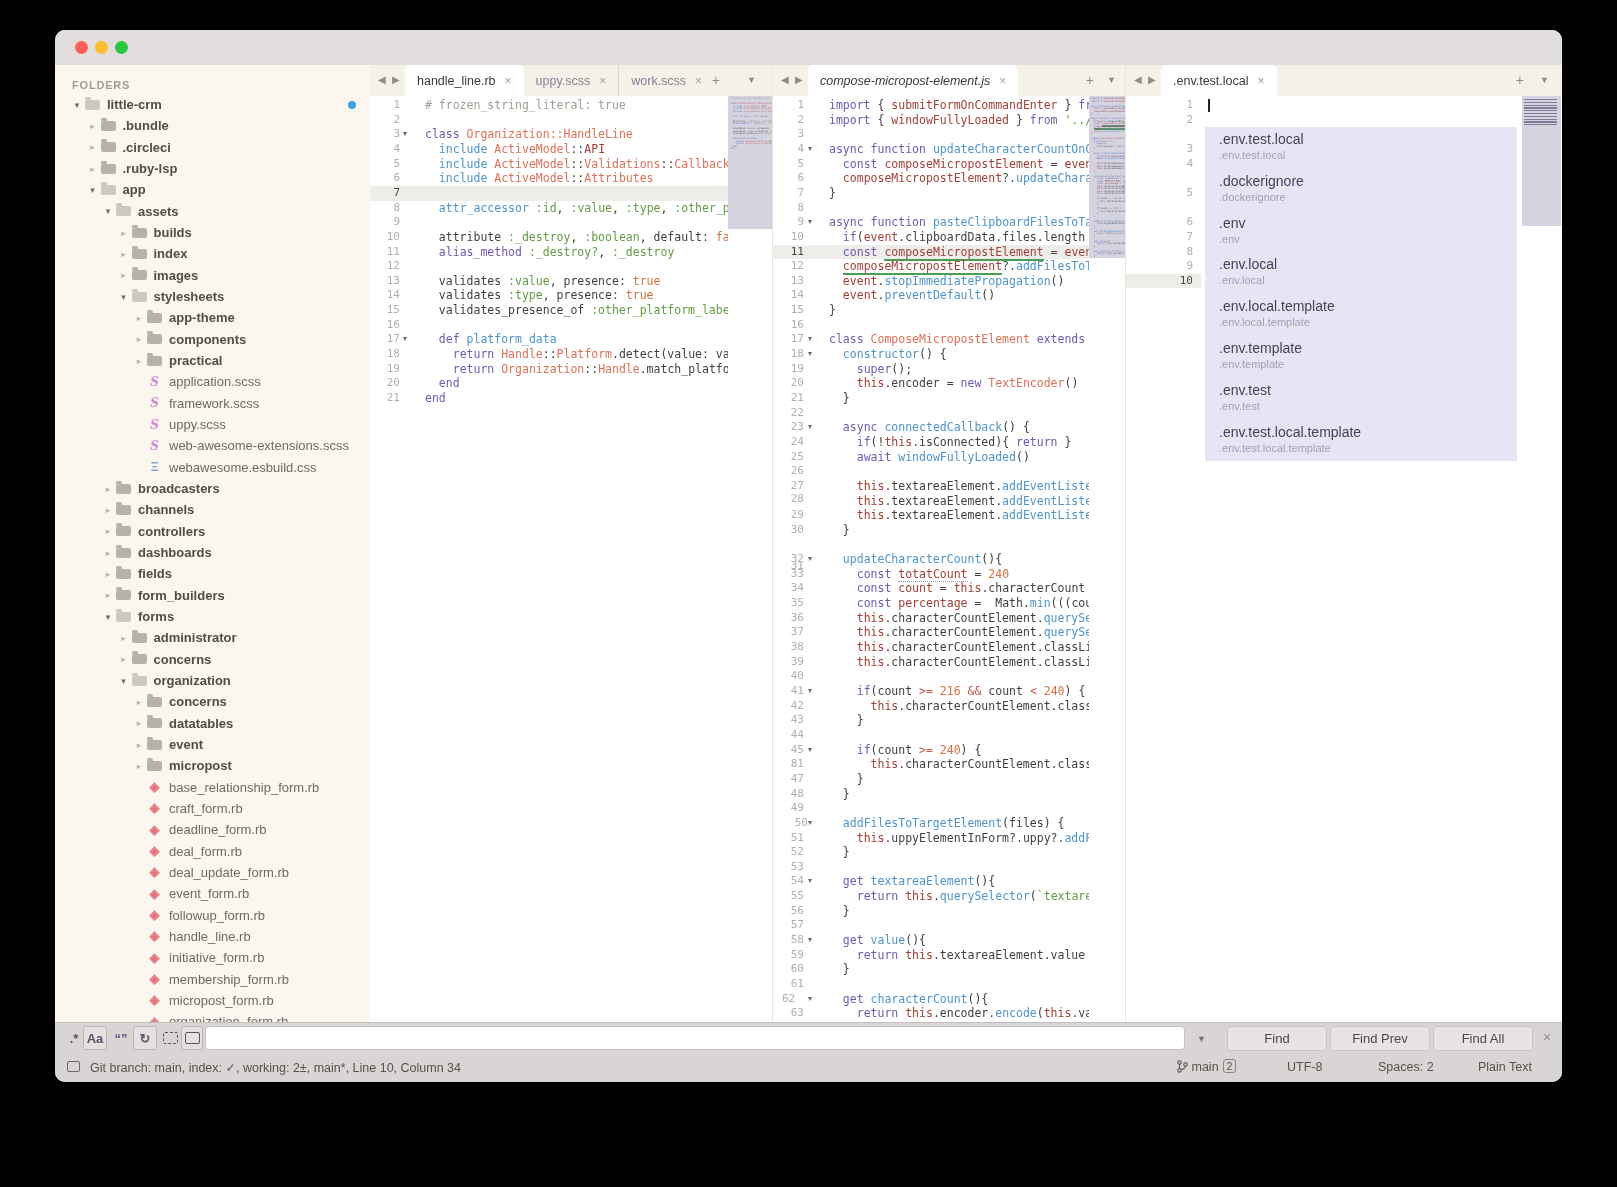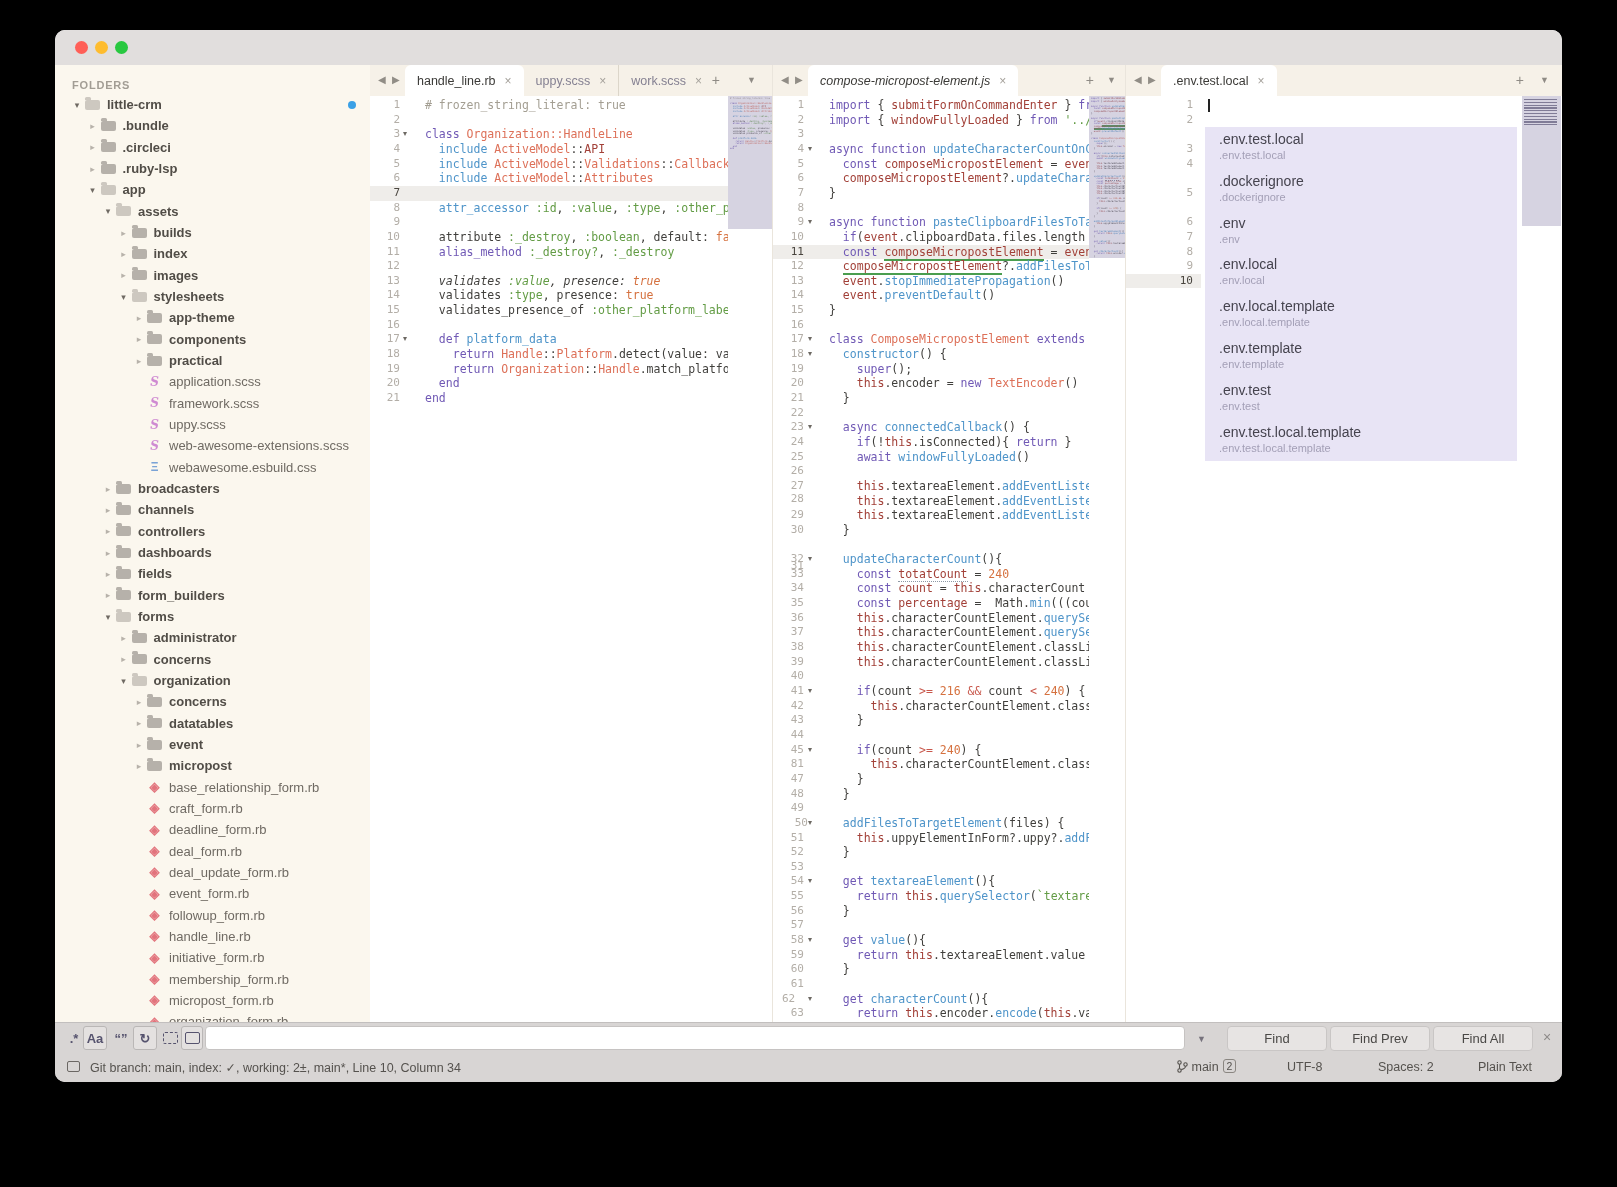--- a/index.html
+++ b/index.html
@@ -362,21 +362,21 @@
         <div class="codeline" style="top: 62.3px; left: 55px;"><span class="tk-k">class</span><span class="tk-d"> </span><span class="tk-t">Organization::HandleLine</span></div>
         <div class="codeline" style="top: 76.95px; left: 55px;"><span class="tk-d">  </span><span class="tk-f">include</span><span class="tk-d"> </span><span class="tk-t">ActiveModel</span><span class="tk-d">::</span><span class="tk-v">API</span></div>
         <div class="codeline" style="top: 91.6px; left: 55px;"><span class="tk-d">  </span><span class="tk-f">include</span><span class="tk-d"> </span><span class="tk-t">ActiveModel</span><span class="tk-d">::</span><span class="tk-t">Validations</span><span class="tk-d">::</span><span class="tk-t">Callbacks</span></div>
         <div class="codeline" style="top: 106.25px; left: 55px;"><span class="tk-d">  </span><span class="tk-f">include</span><span class="tk-d"> </span><span class="tk-t">ActiveModel</span><span class="tk-d">::</span><span class="tk-t">Attributes</span></div>
         <div class="codeline" style="top: 120.9px; left: 55px;"></div>
         <div class="codeline" style="top: 135.55px; left: 55px;"><span class="tk-d">  </span><span class="tk-f">attr_accessor</span><span class="tk-d"> </span><span class="tk-s">:id</span><span class="tk-d">, </span><span class="tk-s">:value</span><span class="tk-d">, </span><span class="tk-s">:type</span><span class="tk-d">, </span><span class="tk-s">:other_platform_label</span></div>
         <div class="codeline" style="top: 150.2px; left: 55px;"></div>
         <div class="codeline" style="top: 164.85px; left: 55px;"><span class="tk-d">  attribute </span><span class="tk-s">:_destroy</span><span class="tk-d">, </span><span class="tk-s">:boolean</span><span class="tk-d">, default: </span><span class="tk-n">false</span></div>
         <div class="codeline" style="top: 179.5px; left: 55px;"><span class="tk-d">  </span><span class="tk-k">alias_method</span><span class="tk-d"> </span><span class="tk-s">:_destroy?</span><span class="tk-d">, </span><span class="tk-s">:_destroy</span></div>
         <div class="codeline" style="top: 194.15px; left: 55px;"></div>
-        <div class="codeline" style="top: 208.8px; left: 55px; font-style: italic;"><span class="tk-d">  validates </span><span class="tk-s">:value</span><span class="tk-d">, presence: </span><span class="tk-n">true</span></div>
+        <div class="codeline" style="top: 208.8px; left: 55px;"><span class="tk-d">  validates </span><span class="tk-s">:value</span><span class="tk-d">, presence: </span><span class="tk-n">true</span></div>
         <div class="codeline" style="top: 223.45px; left: 55px;"><span class="tk-d">  validates </span><span class="tk-s">:type</span><span class="tk-d">, presence: </span><span class="tk-n">true</span></div>
         <div class="codeline" style="top: 238.1px; left: 55px;"><span class="tk-d">  validates_presence_of </span><span class="tk-s">:other_platform_label</span></div>
         <div class="codeline" style="top: 252.75px; left: 55px;"></div>
         <span class="fold" style="top: 267.4px; left: 33px;">▾</span>
         <div class="codeline" style="top: 267.4px; left: 55px;"><span class="tk-d">  </span><span class="tk-k">def</span><span class="tk-d"> </span><span class="tk-f">platform_data</span></div>
         <div class="codeline" style="top: 282.05px; left: 55px;"><span class="tk-d">    </span><span class="tk-k">return</span><span class="tk-d"> </span><span class="tk-t">Handle</span><span class="tk-d">::</span><span class="tk-t">Platform</span><span class="tk-d">.detect(value: value)</span></div>
         <div class="codeline" style="top: 296.7px; left: 55px;"><span class="tk-d">    </span><span class="tk-k">return</span><span class="tk-d"> </span><span class="tk-t">Organization</span><span class="tk-d">::</span><span class="tk-t">Handle</span><span class="tk-d">.match_platform(</span></div>
         <div class="codeline" style="top: 311.35px; left: 55px;"><span class="tk-d">  </span><span class="tk-k">end</span></div>
         <div class="codeline" style="top: 326px; left: 55px;"><span class="tk-k">end</span></div>
         <div class="minimap" style="left: 358px; width: 44px;">

